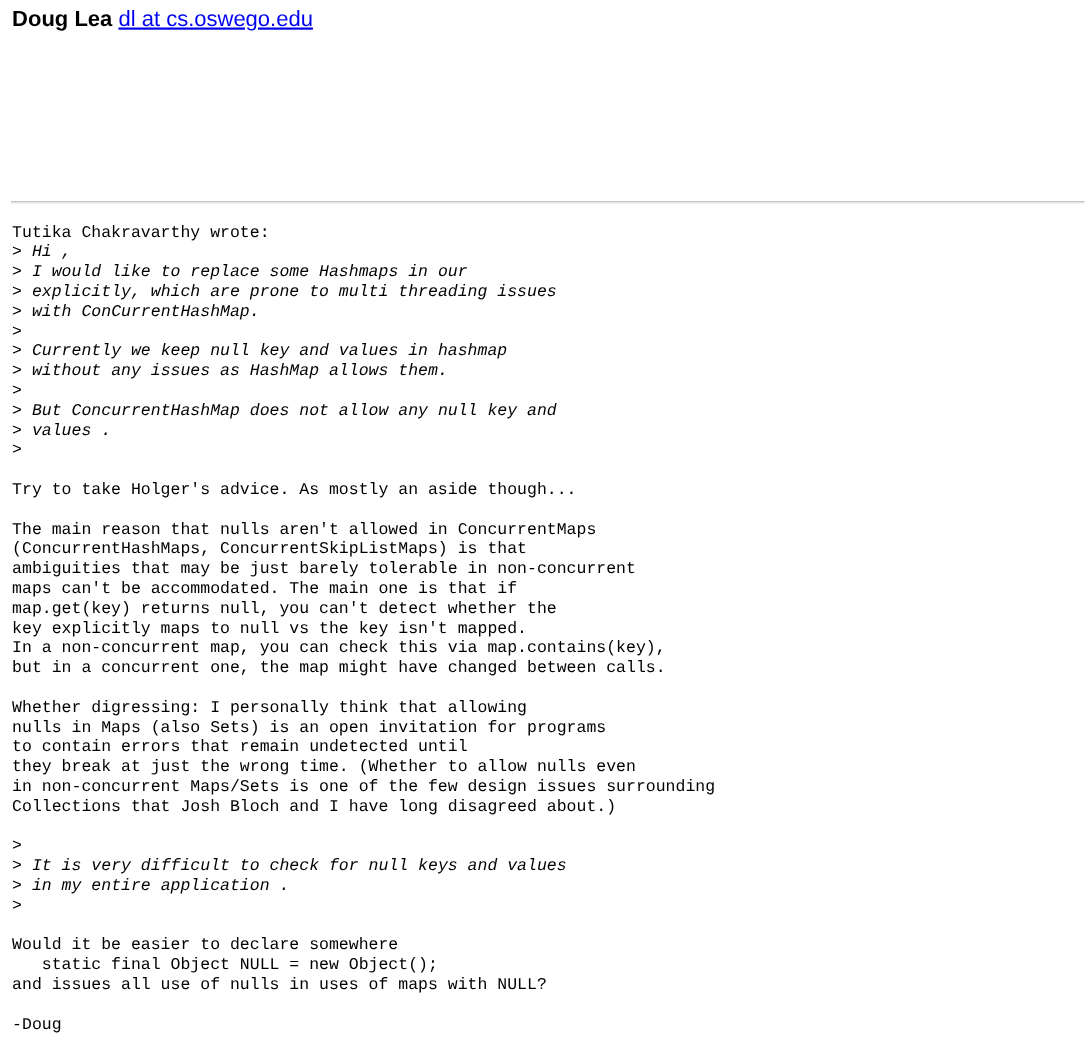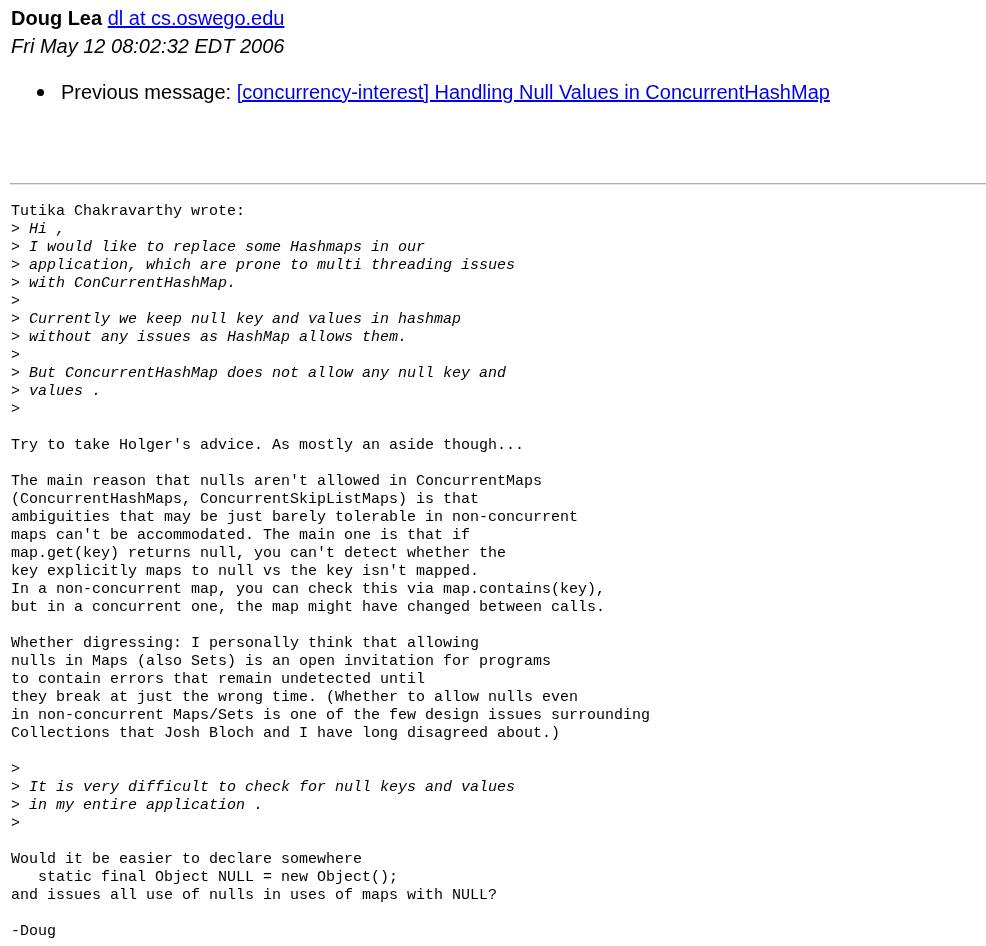--- a/index.html
+++ b/index.html
@@ -25,33 +25,31 @@
     .q { font-style: italic; }
   </style>
 </head>
 <body>
 
 <div class="header">
   <div class="author-line">
     <span class="author-name">Doug Lea</span>
     <a href="#">dl at cs.oswego.edu </a>
   </div>
-  <div class="date-line">Fri May 12 08:02:32 EDT 2006</div>
 </div>
 
 <ul class="nav">
-  <li><span>Previous message: </span><a href="#">[concurrency-interest] Handling Null Values in ConcurrentHashMap</a></li>
 </ul>
 
 <div class="rule"></div>
 
 <pre class="body" id="msg-body"><span><span>Tutika Chakravarthy wrote:</span></span>
 <span><span>&gt; </span><span class="q">Hi ,</span></span>
 <span><span>&gt; </span><span class="q">I would like to replace some Hashmaps in our</span></span>
-<span><span>&gt; </span><span class="q">application, which are prone to multi threading issues</span></span>
+<span><span>&gt; </span><span class="q">explicitly, which are prone to multi threading issues</span></span>
 <span><span>&gt; </span><span class="q">with ConCurrentHashMap.</span></span>
 <span><span>&gt;</span><span class="q"></span></span>
 <span><span>&gt; </span><span class="q">Currently we keep null key and values in hashmap</span></span>
 <span><span>&gt; </span><span class="q">without any issues as HashMap allows them.</span></span>
 <span><span>&gt;</span><span class="q"></span></span>
 <span><span>&gt; </span><span class="q">But ConcurrentHashMap does not allow any null key and</span></span>
 <span><span>&gt; </span><span class="q">values .</span></span>
 <span><span>&gt;</span><span class="q"></span></span>
 <span><span></span></span>
 <span><span>Try to take Holger's advice. As mostly an aside though...</span></span>

